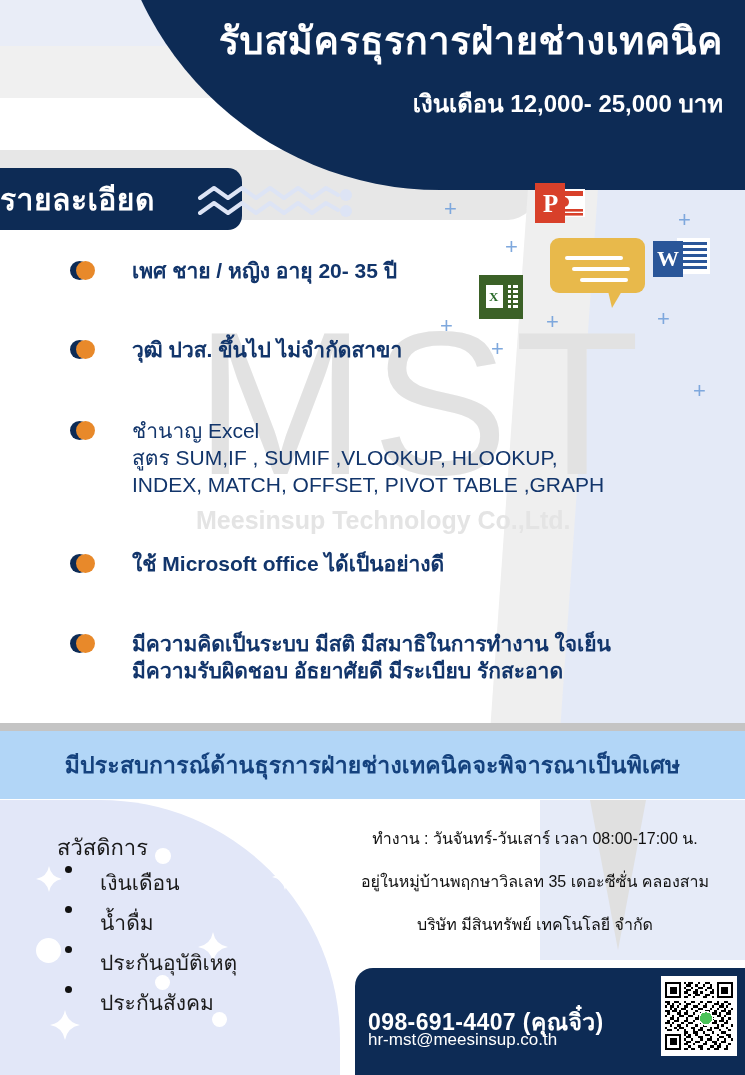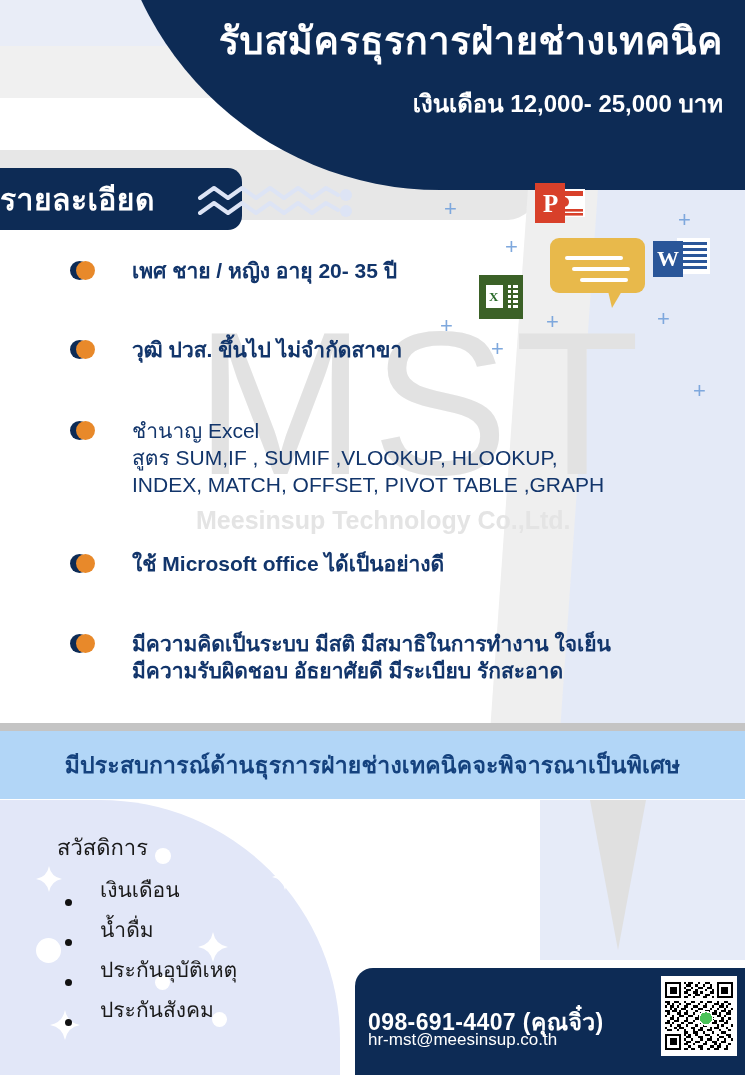--- a/index.html
+++ b/index.html
@@ -257,21 +257,21 @@
     color: #1a1a1a;
     font-weight: 400;
   }
   .benefit-list {
     position: absolute;
     left: 57px; top: 866px;
     list-style: none;
   }
   .benefit-item {
     display: flex;
-    align-items: flex-end;
+    align-items: flex-start;
     height: 40px;
     font-size: 21px;
     color: #1a1a1a;
   }
   .benefit-dot {
     width: 7px; height: 7px;
     border-radius: 50%;
     background: #111;
     margin: 0 28px 0 8px;
     flex: 0 0 auto;
@@ -497,20 +497,25 @@
     <li class="benefit-item">
       <span class="benefit-dot"></span>
       <span>ประกันอุบัติเหตุ</span>
     </li>
     <li class="benefit-item">
       <span class="benefit-dot"></span>
       <span>ประกันสังคม</span>
     </li>
   </ul>
 
+  <div class="work-info">
+    <div class="work-line">ทำงาน : วันจันทร์-วันเสาร์  เวลา 08:00-17:00 น.</div>
+    <div class="work-line">อยู่ในหมู่บ้านพฤกษาวิลเลท 35 เดอะซีซั่น คลองสาม</div>
+    <div class="work-line">บริษัท มีสินทรัพย์ เทคโนโลยี จำกัด</div>
+  </div>
 
   <div class="contact-bar"></div>
   <div class="phone">098-691-4407 (คุณจิ๋ว)</div>
   <div class="email">hr-mst@meesinsup.co.th</div>
 
   <div class="qr-box">
     <svg width="68" height="72" viewBox="0 0 29 29" shape-rendering="crispEdges">
       <rect width="29" height="29" fill="#ffffff"></rect>
       <g fill="#000000">
         <rect x="0" y="0" width="7" height="1"></rect>

